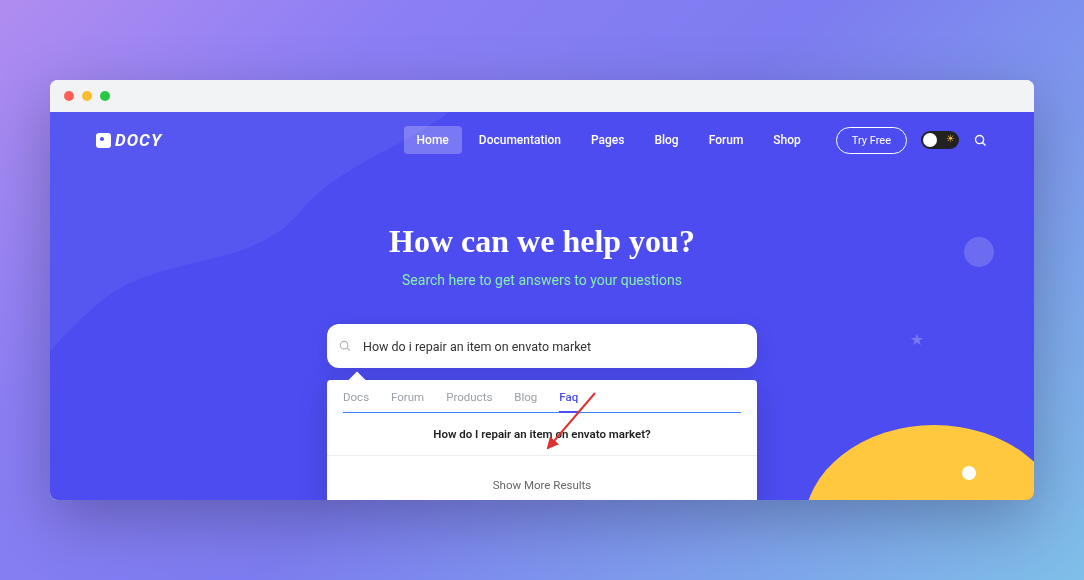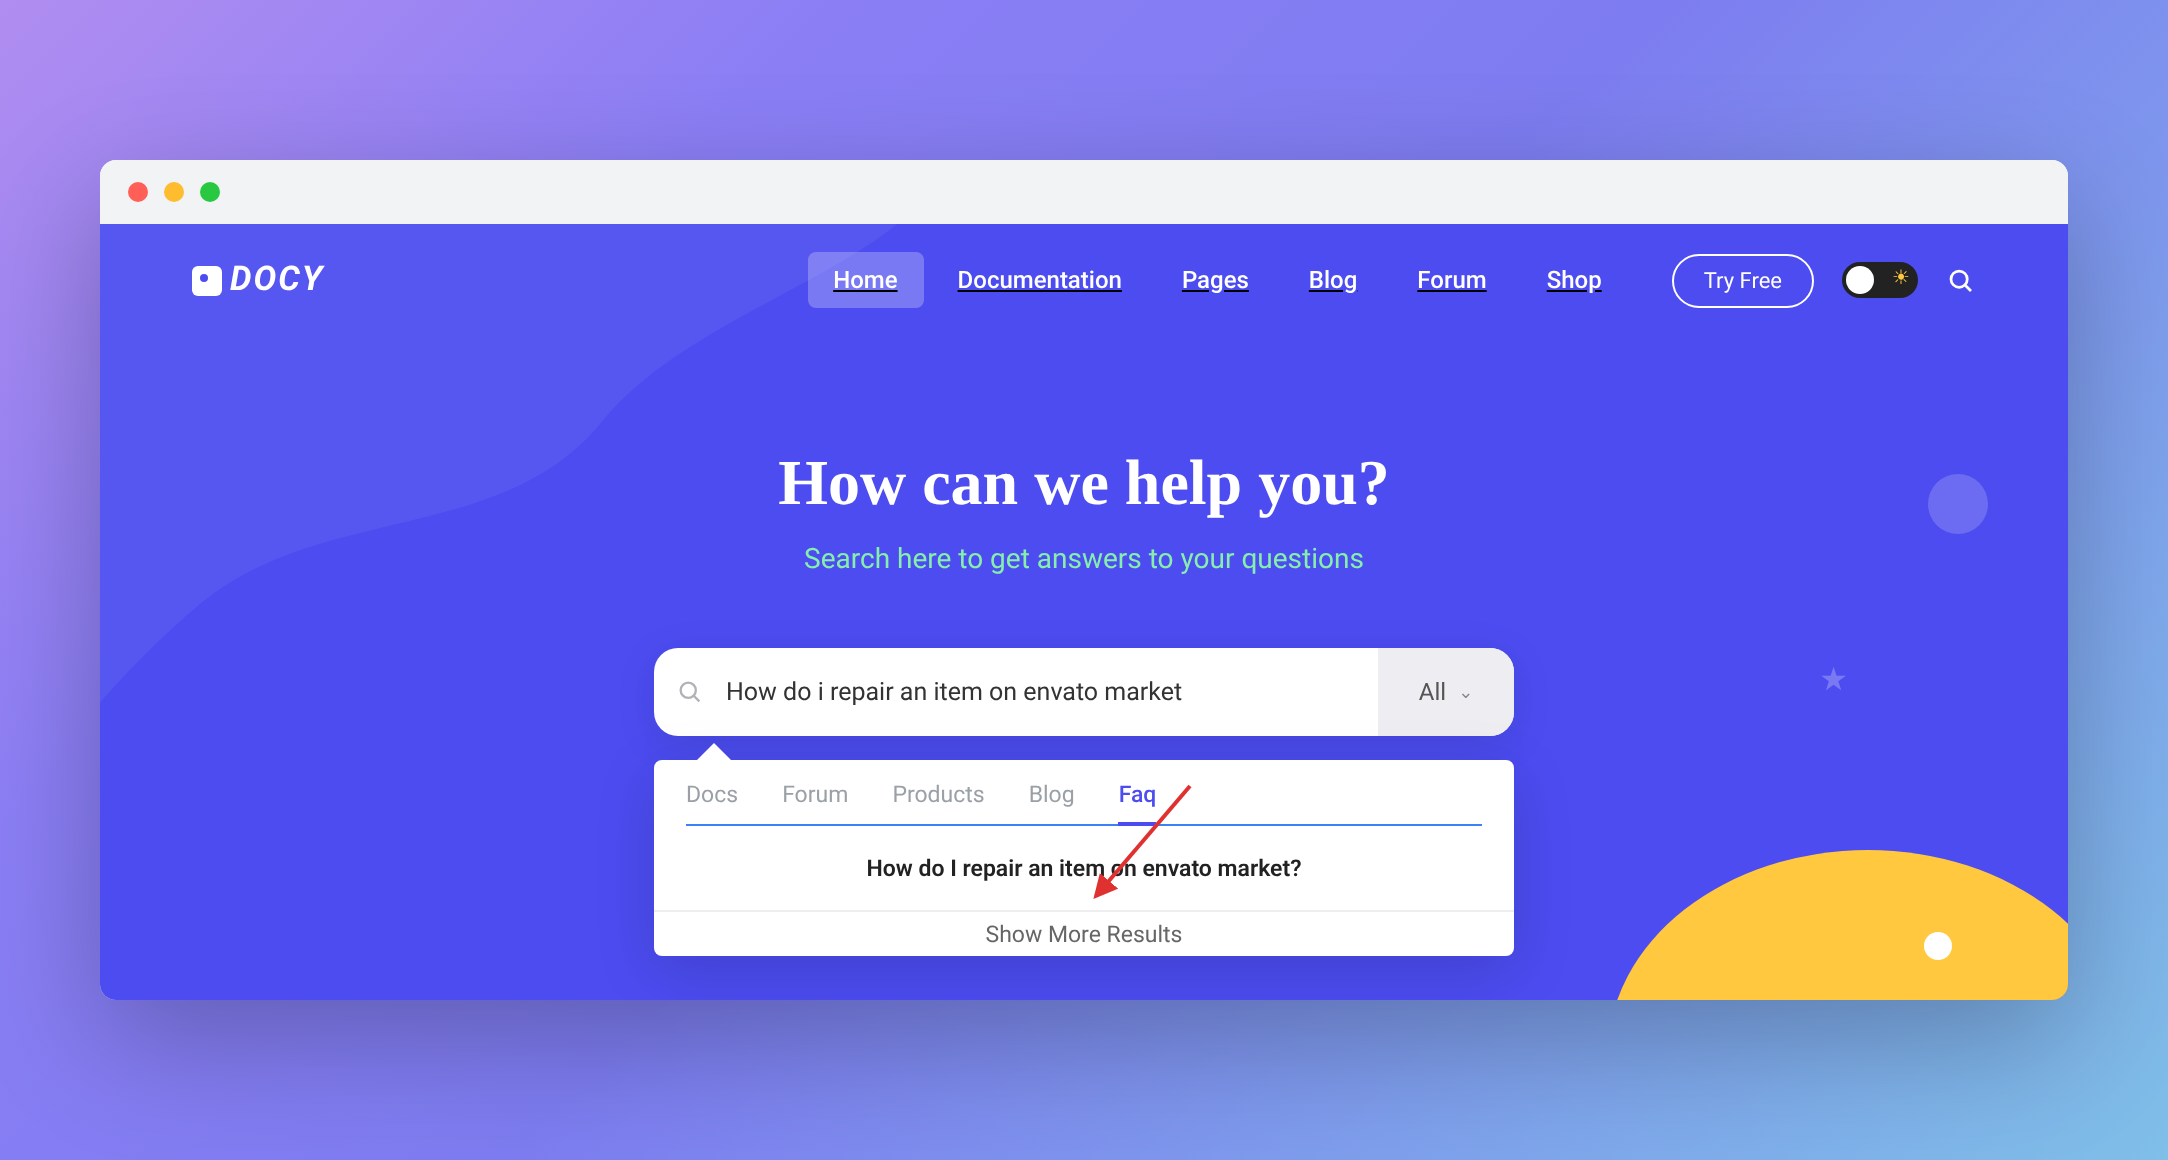--- a/index.html
+++ b/index.html
@@ -95,21 +95,21 @@
   .logo-icon {
     width: 15px; height: 15px;
     background: #fff;
     border-radius: 3px;
     position: relative;
   }
   .logo-icon::after {
     content:""; position:absolute; left:4px; top:4px;
     width:4px; height:4px; background:#4c4cf1; border-radius:50%;
   }
-  .menu { display: flex; gap: 4px; margin-left: auto; align-items: center; text-decoration: underline; }
+  .menu { display: flex; gap: 4px; margin-left: auto; align-items: center; }
   .menu-item {
     color: #fff; font-size: 12px; font-weight: 500;
     padding: 7px 13px; border-radius: 4px; cursor: pointer;
   }
   .menu-item.active { background: rgba(255,255,255,0.25); }
   .nav-right { display:flex; align-items:center; gap:14px; margin-left:22px; }
   .try-free {
     border: 1.5px solid #fff; color:#fff; font-size:11px; font-weight:400;
     padding: 6px 15px; border-radius: 20px; cursor:pointer; background:transparent;
   }
@@ -180,21 +180,21 @@
   .tab.active::after {
     content:""; position:absolute; left:0; right:0; bottom:-9px;
     height:2px; background:#4c4cf1;
   }
   .result-item {
     font-size:11.5px; font-weight:600; color:#222;
     padding: 14px 0;
   }
   .show-more {
     text-align:center; font-size:11.5px; color:#666;
-    padding:4px 0; border-top:1px solid #eee; cursor:pointer;
+    padding:22px 0; border-top:1px solid #eee; cursor:pointer;
     margin: 0 -16px;
   }
 
   .arrow {
     position:absolute; left:490px; top:276px; z-index:5; pointer-events:none;
   }
 </style>
 </head>
 <body>
 
@@ -249,24 +249,20 @@
 
       <div class="search-wrap">
         <div class="search-bar">
           <div class="search-icon">
             <svg width="14" height="14" viewBox="0 0 24 24" fill="none" stroke="currentColor" stroke-width="2">
               <circle cx="10.5" cy="10.5" r="6.5"></circle>
                 <line x1="20" y1="20" x2="15.2" y2="15.2"></line>
             </svg>
           </div>
           <input class="search-input" value="How do i repair an item on envato market" style="">
-          <div class="search-dropdown">
-            <span>All</span>
-            <span class="chev">⌄</span>
-          </div>
         </div>
 
         <div class="results">
           <div class="tabs">
             <div class="tab">Docs</div>
             <div class="tab">Forum</div>
             <div class="tab">Products</div>
             <div class="tab">Blog</div>
             <div class="tab active">Faq</div>
           </div>

